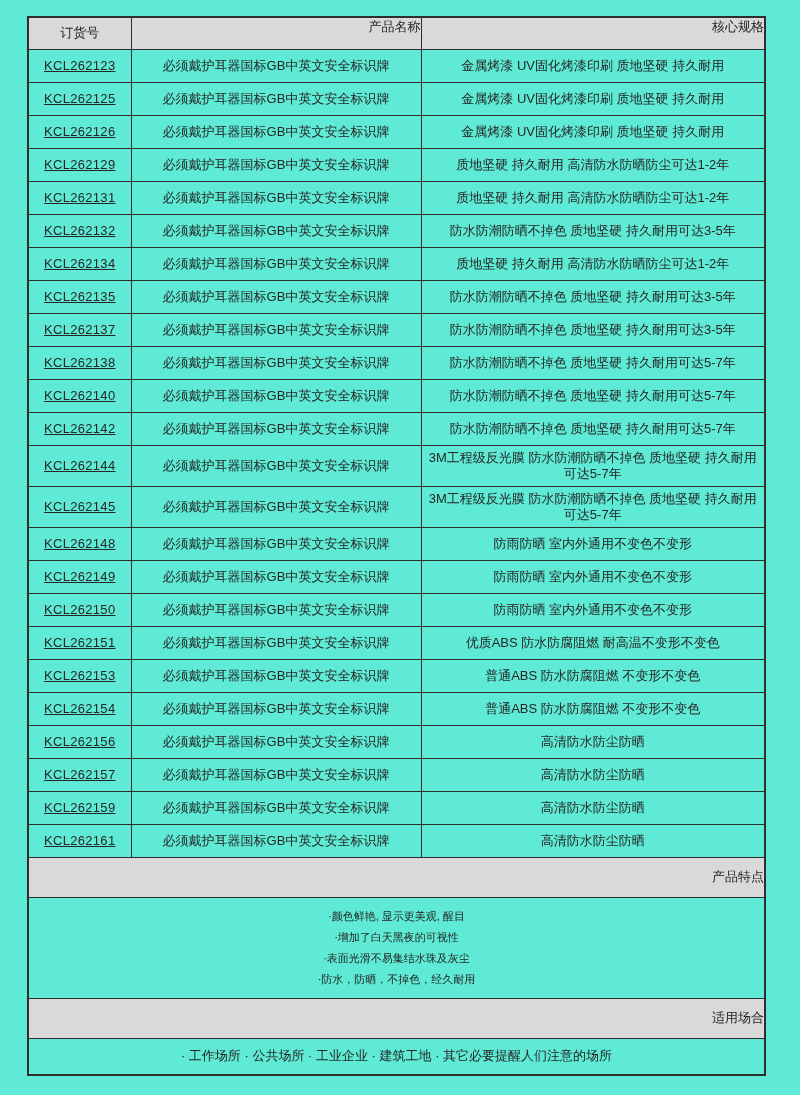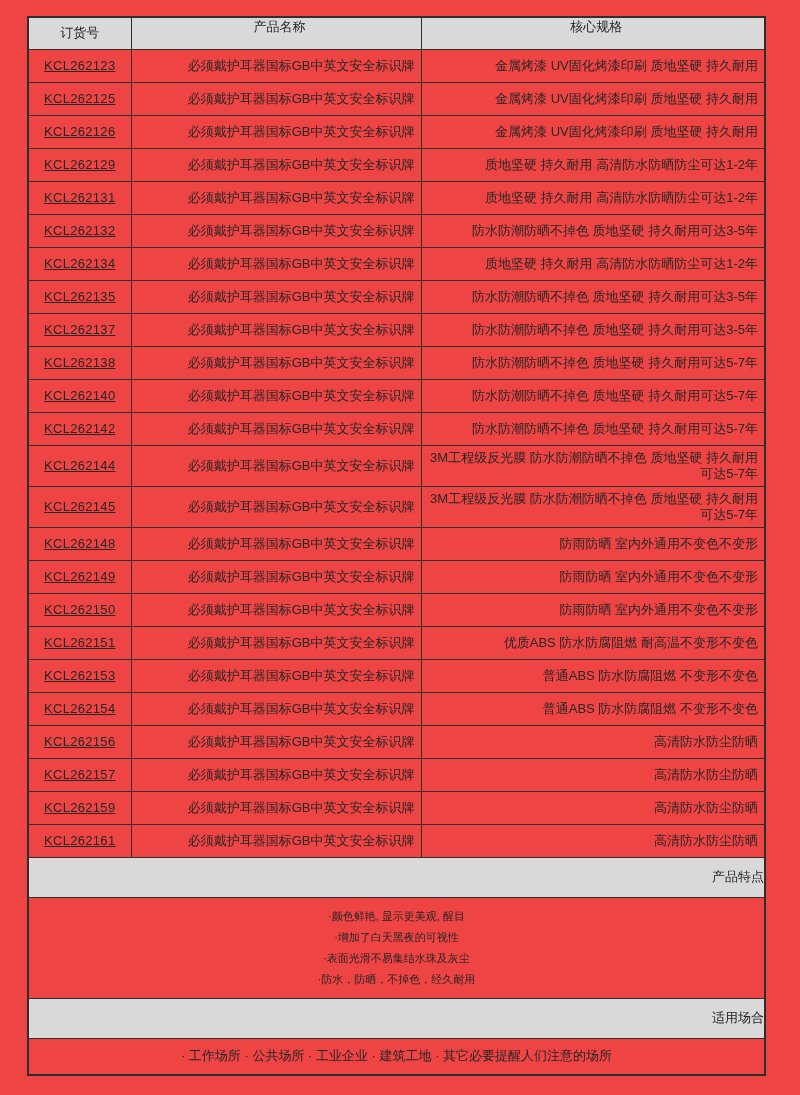--- a/index.html
+++ b/index.html
@@ -9,59 +9,59 @@
     background: #ffffff;
     width: 800px;
     height: 1095px;
     overflow: hidden;
     font-family: "Liberation Sans", "DejaVu Sans", sans-serif;
     color: #262626;
   }
   .page {
     width: 800px;
     height: 1095px;
-    background: #ef4444;
+    background: #5eead4;
     padding: 16px 0 0 27px;
   }
   table.spec {
     border-collapse: collapse;
     table-layout: fixed;
     width: 737px;
     border: 2px solid #2e2e2e;
   }
   table.spec th,
   table.spec td {
     border: 1px solid #2e2e2e;
     font-size: 13px;
     font-weight: normal;
     vertical-align: middle;
     overflow: hidden;
   }
   thead th {
     background: #d9d9d9;
     height: 32px;
-    text-align: center;
+    text-align: right;
     padding: 0 0 12px 7px;
   }
   thead th.c1 {
     text-align: center;
     padding: 0;
   }
   tbody.rows td {
     height: 33px;
     line-height: 16px;
   }
   td.c1 {
     text-align: center;
     padding: 2px 2px;
     letter-spacing: 0.3px;
     text-decoration: underline;
   }
   td.c2, td.c3 {
-    text-align: right;
+    text-align: center;
     padding: 4px 6px;
   }
   td.section-header {
     background: #d9d9d9;
     text-align: right;
     height: 40px;
     padding: 0;
   }
   td.features-cell {
     height: 88px;

